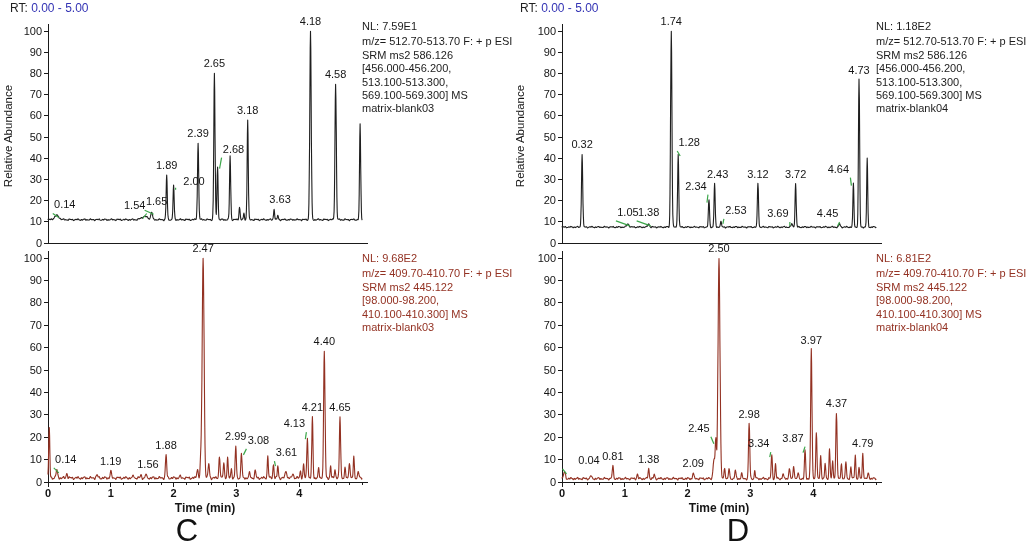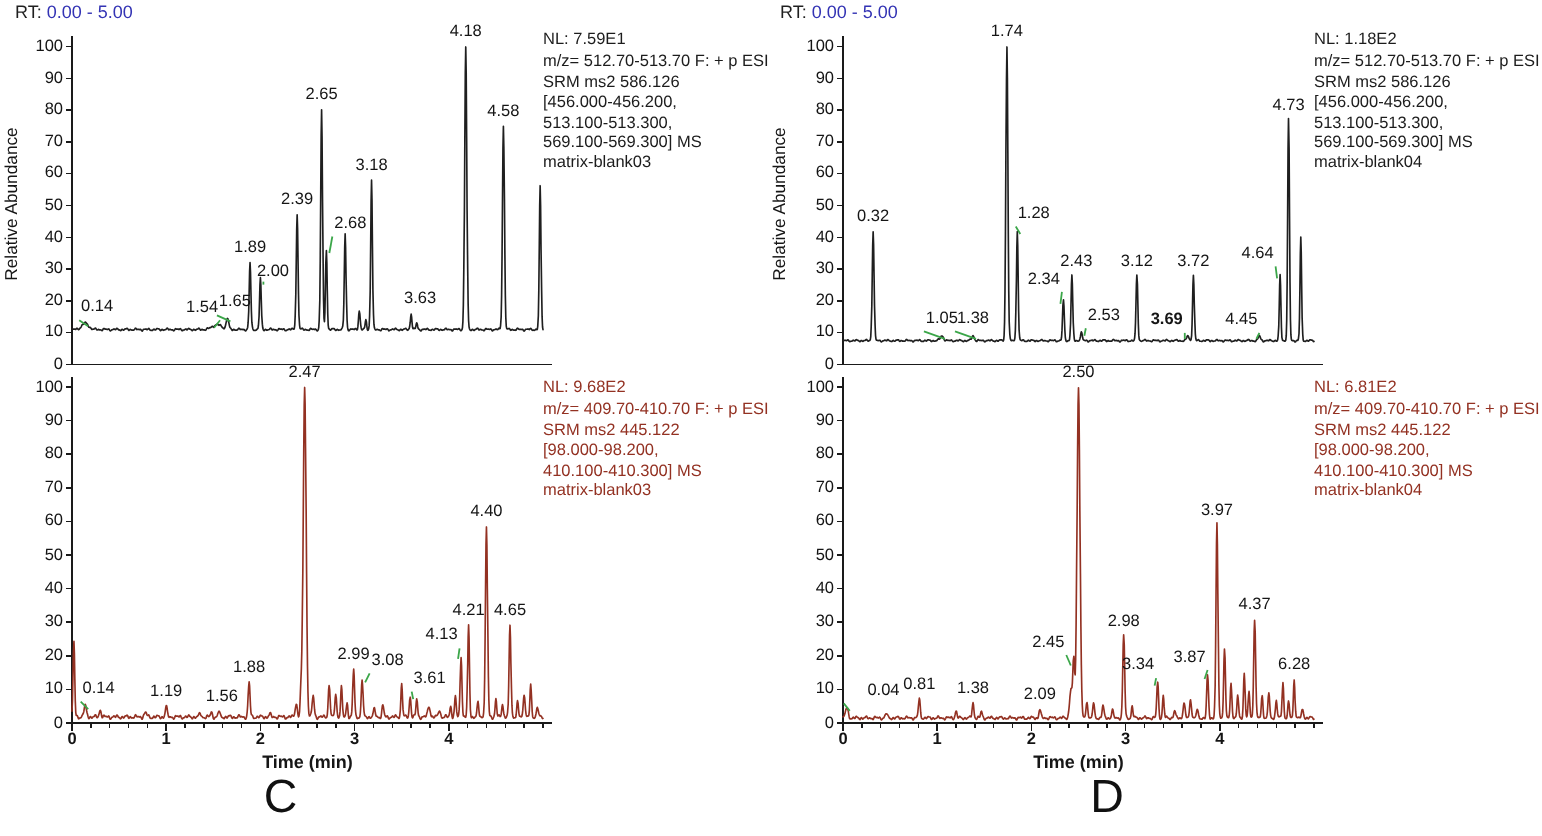--- a/index.html
+++ b/index.html
@@ -172,21 +172,21 @@
       <div class="ytick" style="left: 10px; top: 130.5px;">50</div>
       <div class="ytick" style="left: 10px; top: 109.3px;">60</div>
       <div class="ytick" style="left: 10px; top: 88.1px;">70</div>
       <div class="ytick" style="left: 10px; top: 66.9px;">80</div>
       <div class="ytick" style="left: 10px; top: 45.7px;">90</div>
       <div class="ytick" style="left: 10px; top: 24.5px;">100</div>
       <div class="pklabel" style="left: 44.792px; top: 198.44px;">0.14</div>
       <div class="pklabel" style="left: 114.712px; top: 198.5px;">1.54</div>
       <div class="pklabel" style="left: 136.62px; top: 195.26px;">1.65</div>
       <div class="pklabel" style="left: 146.692px; top: 159.16px;">1.89</div>
-      <div class="pklabel" style="left: 162px; top: 174.76px;">2.00</div>
+      <div class="pklabel" style="left: 174px; top: 174.76px;">2.00</div>
       <div class="pklabel" style="left: 178.092px; top: 127.36px;">2.39</div>
       <div class="pklabel" style="left: 194.42px; top: 57.4px;">2.65</div>
       <div class="pklabel" style="left: 213.56px; top: 142.68px;">2.68</div>
       <div class="pklabel" style="left: 227.704px; top: 104.04px;">3.18</div>
       <div class="pklabel" style="left: 260.08px; top: 193.08px;">3.63</div>
       <div class="pklabel" style="left: 290.504px; top: 15px;">4.18</div>
       <div class="pklabel" style="left: 315.624px; top: 68px;">4.58</div>
       <div class="nl-block" style="left: 362px; top: 20px; color: rgb(28, 28, 28);">
         <div class="nl-line">NL: 7.59E1</div>
         <div class="nl-line">m/z= 512.70-513.70 F: + p ESI</div>
@@ -245,21 +245,21 @@
       <div class="ytick" style="left: 524px; top: 24.5px;">100</div>
       <div class="pklabel" style="left: 562.096px; top: 137.96px;">0.32</div>
       <div class="pklabel" style="left: 607.94px; top: 205.92px;">1.05</div>
       <div class="pklabel" style="left: 628.664px; top: 205.92px;">1.38</div>
       <div class="pklabel" style="left: 651.272px; top: 15px;">1.74</div>
       <div class="pklabel" style="left: 669.18px; top: 135.96px;">1.28</div>
       <div class="pklabel" style="left: 675.952px; top: 179.6px;">2.34</div>
       <div class="pklabel" style="left: 697.604px; top: 167.64px;">2.43</div>
       <div class="pklabel" style="left: 715.884px; top: 203.8px;">2.53</div>
       <div class="pklabel" style="left: 737.936px; top: 167.64px;">3.12</div>
-      <div class="pklabel" style="left: 757.848px; top: 206.92px; font-weight: bold;">3.69</div>
+      <div class="pklabel" style="left: 757.848px; top: 206.92px;">3.69</div>
       <div class="pklabel" style="left: 775.616px; top: 167.64px;">3.72</div>
       <div class="pklabel" style="left: 807.576px; top: 206.92px;">4.45</div>
       <div class="pklabel" style="left: 818.392px; top: 162.64px;">4.64</div>
       <div class="pklabel" style="left: 839.044px; top: 63.76px;">4.73</div>
       <div class="nl-block" style="left: 876px; top: 20px; color: rgb(28, 28, 28);">
         <div class="nl-line">NL: 1.18E2</div>
         <div class="nl-line">m/z= 512.70-513.70 F: + p ESI</div>
         <div class="nl-line">SRM ms2 586.126</div>
         <div class="nl-line">[456.000-456.200,</div>
         <div class="nl-line">513.100-513.300,</div>
@@ -286,21 +286,21 @@
       <div class="pklabel" style="left: 592.868px; top: 450.32px;">0.81</div>
       <div class="pklabel" style="left: 628.664px; top: 452.56px;">1.38</div>
       <div class="pklabel" style="left: 673.252px; top: 457.04px;">2.09</div>
       <div class="pklabel" style="left: 678.86px; top: 421.68px;">2.45</div>
       <div class="pklabel" style="left: 699px; top: 242px;">2.50</div>
       <div class="pklabel" style="left: 729.144px; top: 407.76px;">2.98</div>
       <div class="pklabel" style="left: 738.752px; top: 437.12px;">3.34</div>
       <div class="pklabel" style="left: 773.036px; top: 431.64px;">3.87</div>
       <div class="pklabel" style="left: 791.316px; top: 333.84px;">3.97</div>
       <div class="pklabel" style="left: 816.436px; top: 396.56px;">4.37</div>
-      <div class="pklabel" style="left: 842.812px; top: 436.88px;">6.28</div>
+      <div class="pklabel" style="left: 842.812px; top: 436.88px;">4.79</div>
       <div class="nl-block" style="left: 876px; top: 252px; color: rgb(147, 49, 34);">
         <div class="nl-line">NL: 6.81E2</div>
         <div class="nl-line">m/z= 409.70-410.70 F: + p ESI</div>
         <div class="nl-line">SRM ms2 445.122</div>
         <div class="nl-line">[98.000-98.200,</div>
         <div class="nl-line">410.100-410.300]  MS</div>
         <div class="nl-line">matrix-blank04</div>
       </div>
     </div>
 

